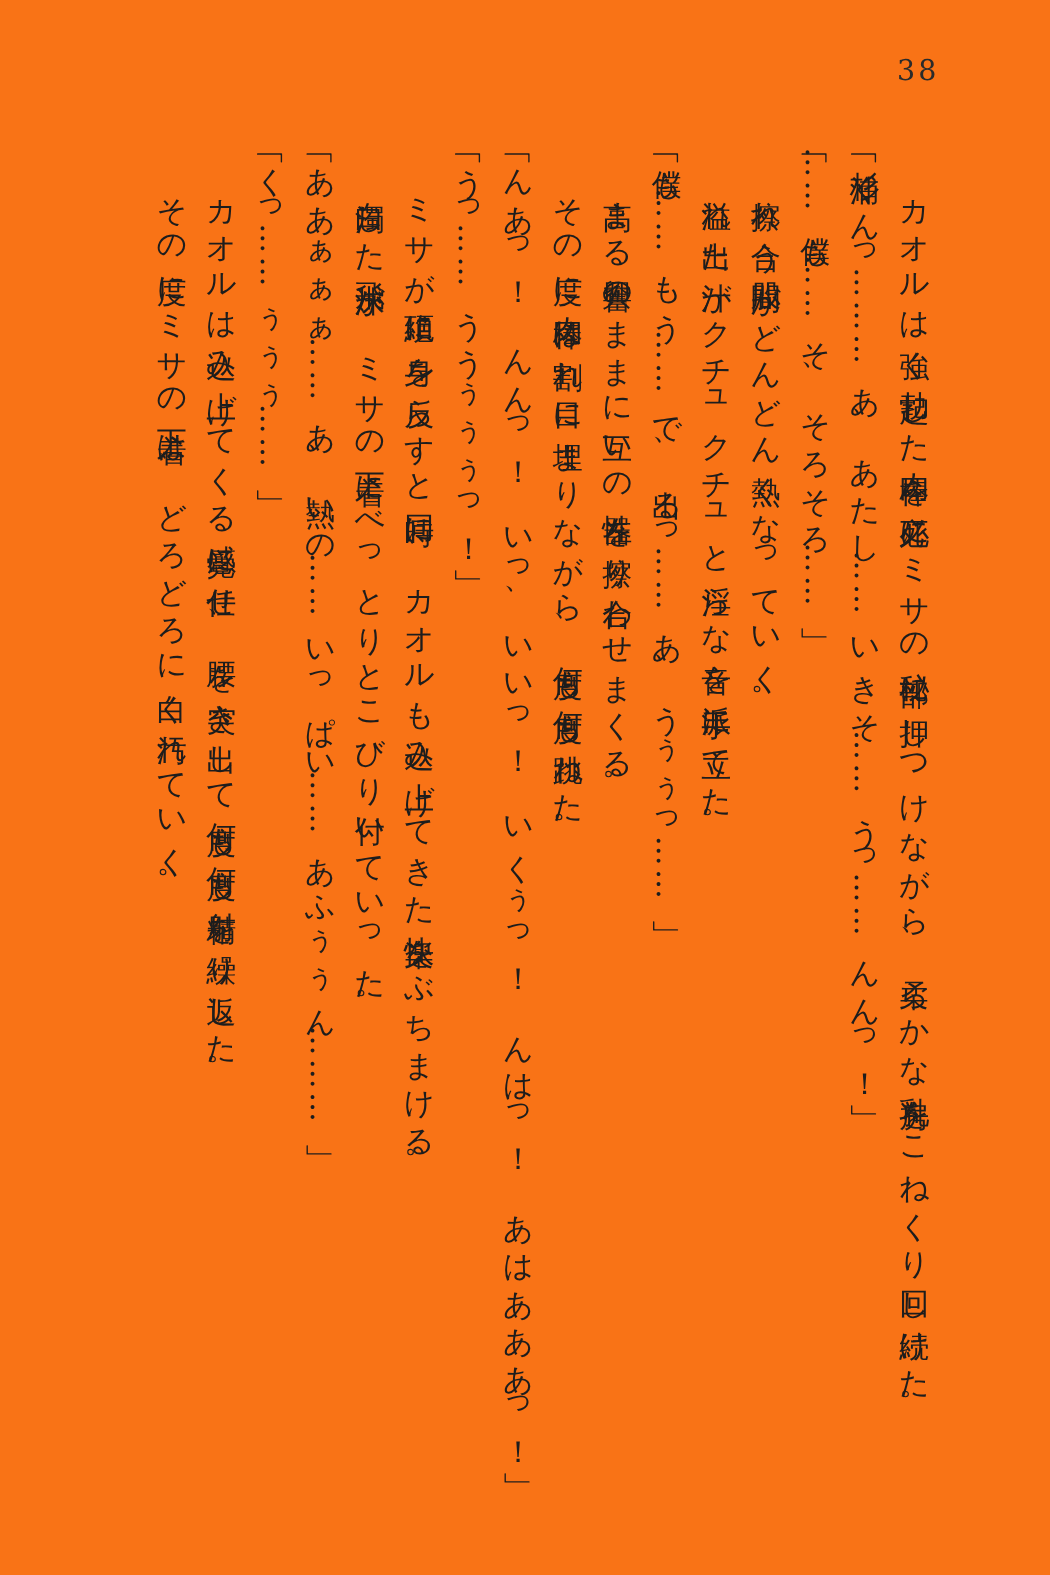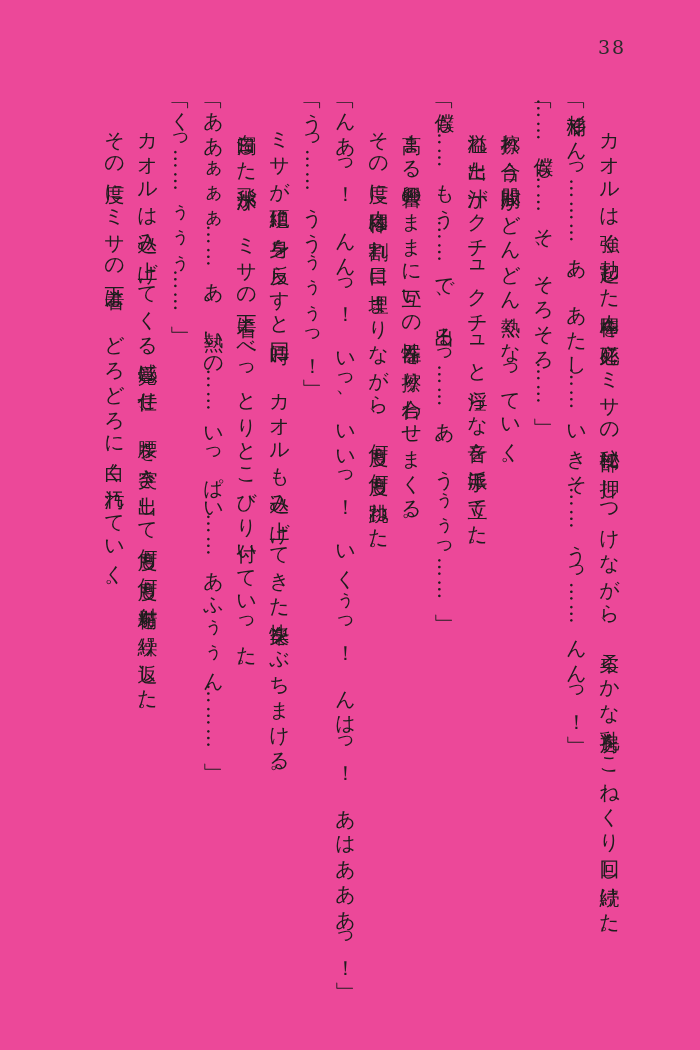--- a/index.html
+++ b/index.html
@@ -4,21 +4,21 @@
 <style>
   html, body {
     margin: 0;
     padding: 0;
     background: #f7f7f6;
   }
   .page {
     position: relative;
     width: 700px;
     height: 1050px;
-    background: #ec4899;
+    background: #f97316;
     overflow: hidden;
     font-family: "DejaVu Serif", "Liberation Serif", serif;
     color: #1d1d1d;
   }
   .page-number {
     position: absolute;
     top: 36px;
     left: 598px;
     font-size: 19px;
     letter-spacing: 2px;

